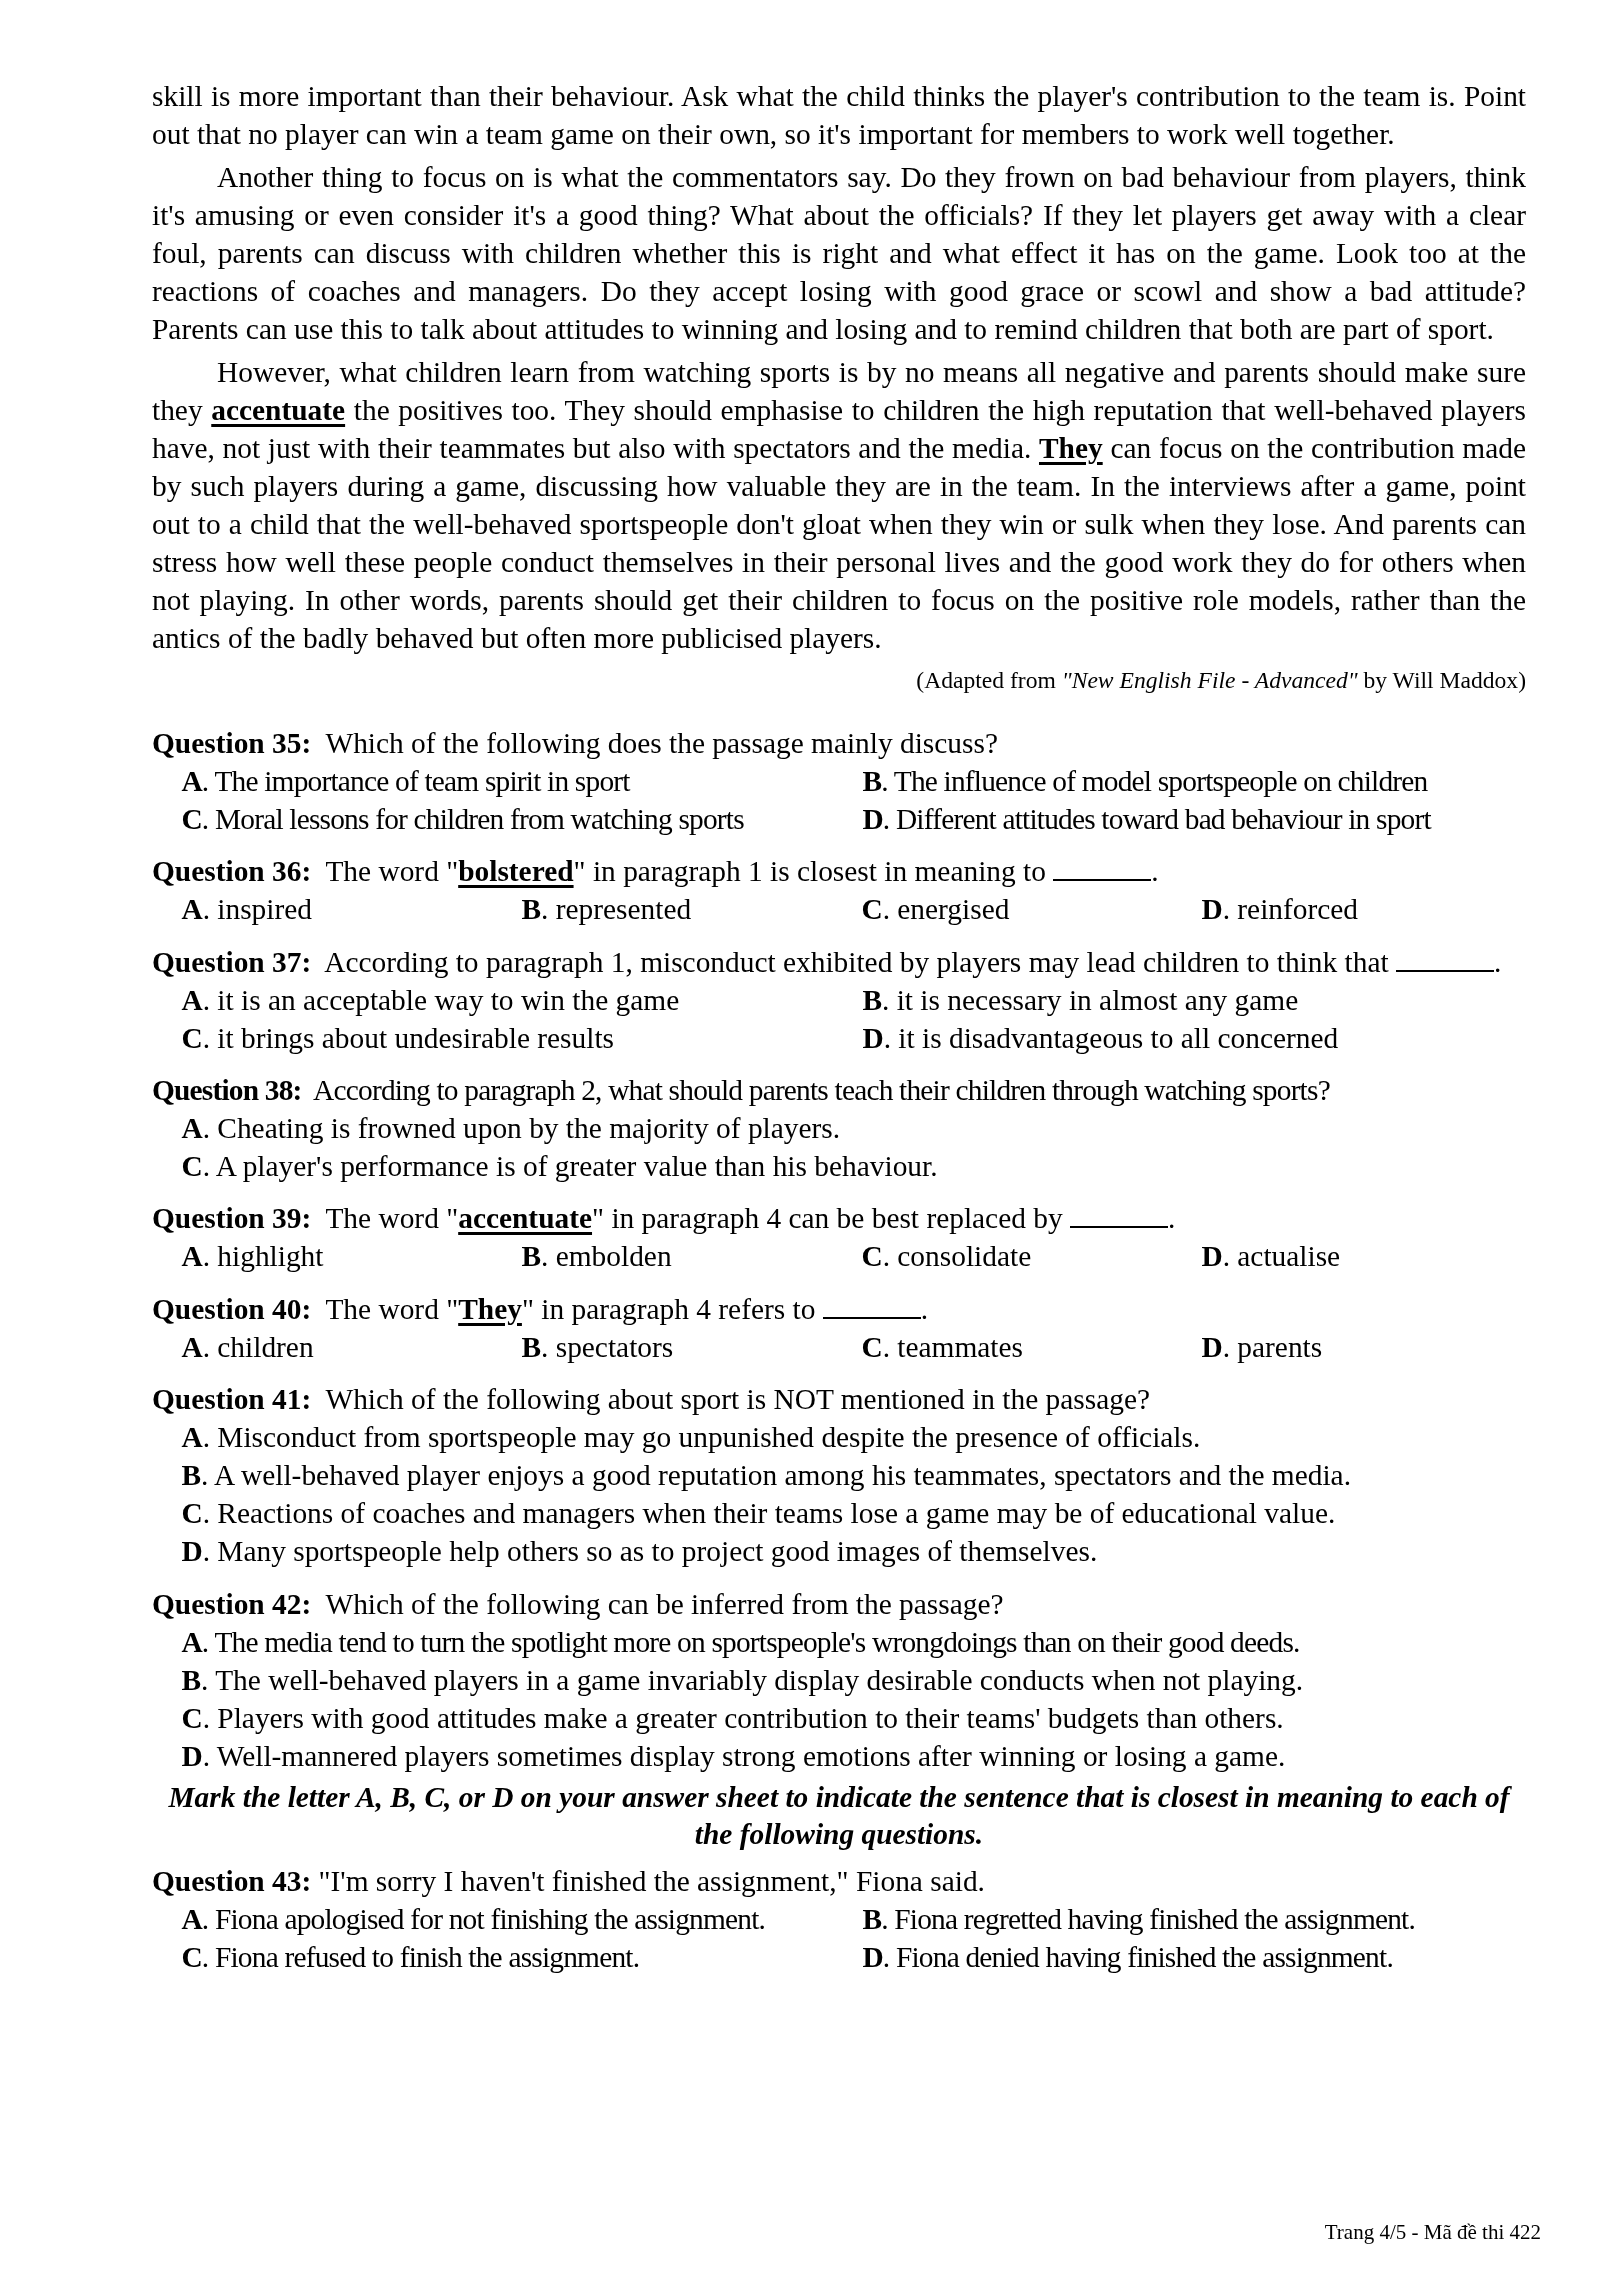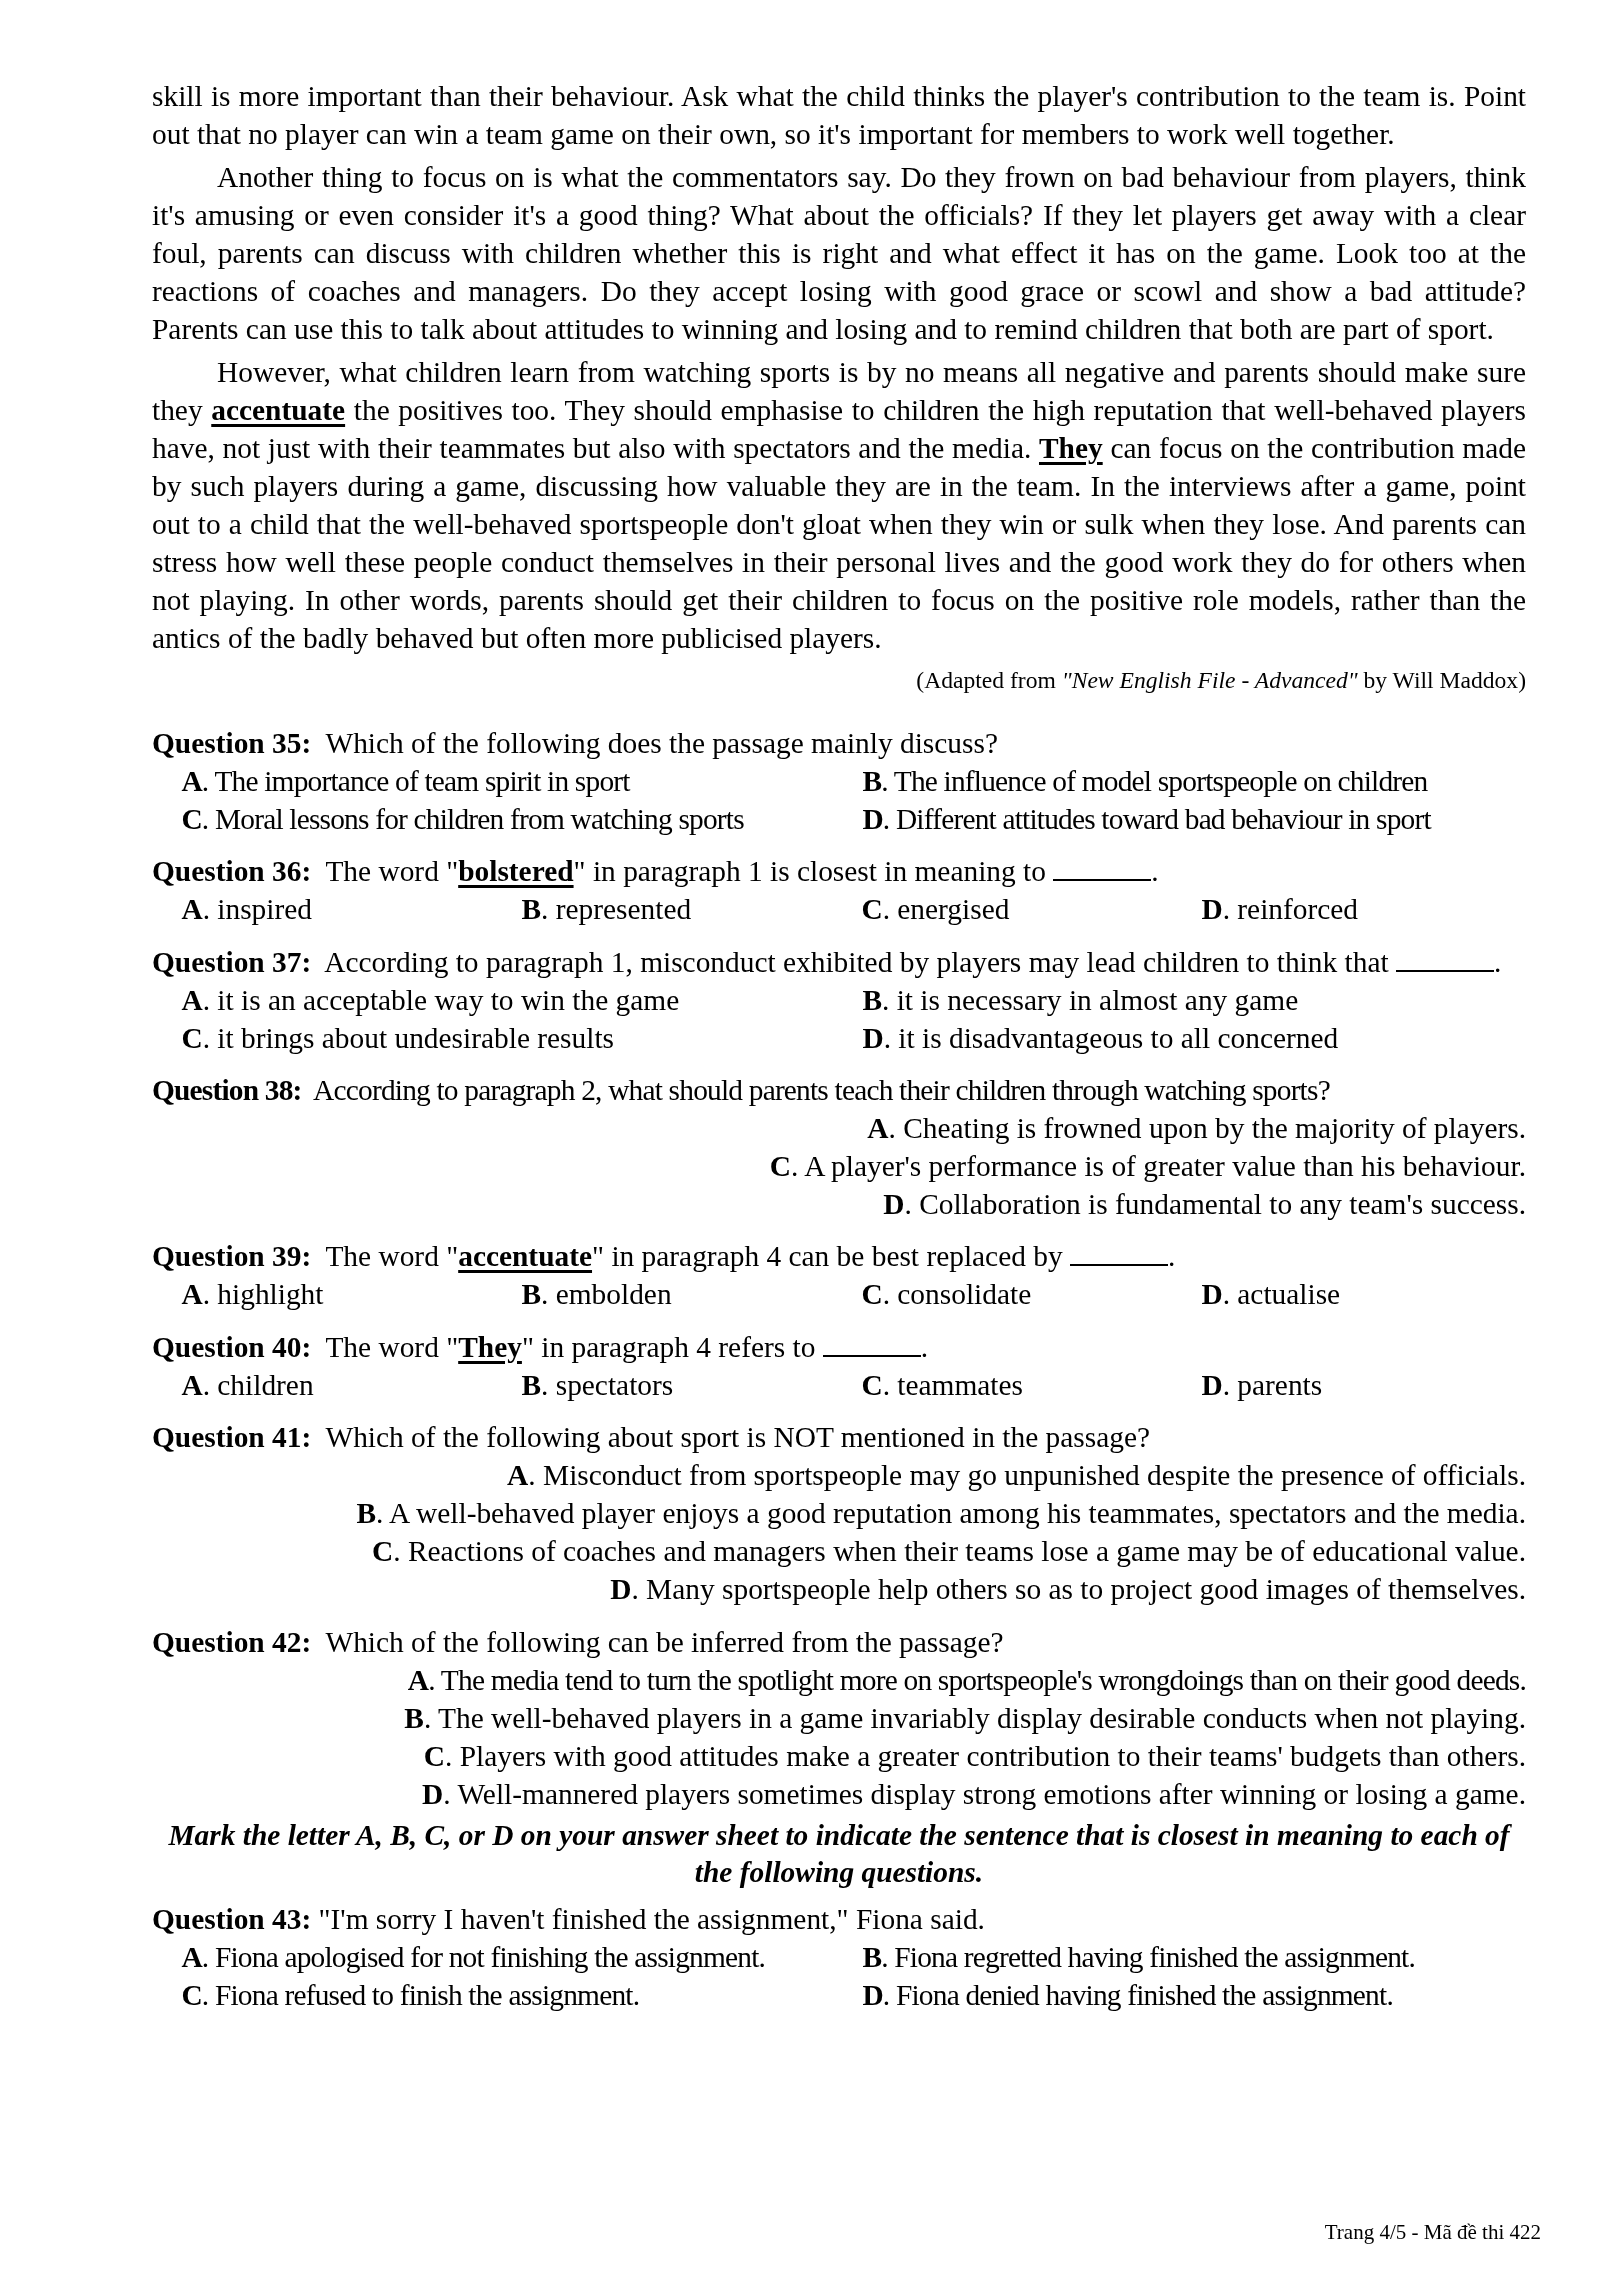--- a/index.html
+++ b/index.html
@@ -10,21 +10,21 @@
     .para.indent { text-indent: 65px; margin-top: 5.2px; }
     .u-bold { font-weight: bold; text-decoration: underline; text-decoration-thickness: 3.3px; text-underline-offset: 3.9px; }
     .source { font-size: 23.6px; text-align: right; margin-top: 6.5px; line-height: 33px; }
     .source i { font-style: italic; }
     .q { margin-top: 14.4px; }
     .q-stem { font-size: 29.4px; line-height: 38px; text-align: justify; }
     .q-num { font-weight: bold; }
     .opts { font-size: 29.4px; line-height: 38px; padding-left: 29.4px; }
     .opts.grid2 { display: grid; grid-template-columns: 681px 661px; }
     .opts.grid4 { display: grid; grid-template-columns: 340px 340px 340px 314px; }
-    .opts.col { display: block; text-align: right; }
+    .opts.col { display: block; }
     .opt { white-space: nowrap; }
     .opt .letter { font-weight: bold; }
     .cond { letter-spacing: -0.8px; }
     .blank { display: inline-block; width: 98px; border-bottom: 2px solid #000; height: 23.6px; vertical-align: baseline; }
     .instruction { font-size: 29.4px; line-height: 37px; font-weight: bold; font-style: italic; margin-top: 3.9px; text-align: center; }
     .footer { position: absolute; right: 82px; top: 2220px; font-size: 21px; }
   </style>
 </head>
 <body>
 
@@ -63,21 +63,20 @@
       <div class="opt"><span class="letter">C</span><span>. it brings about undesirable results</span></div>
       <div class="opt"><span class="letter">D</span><span>. it is disadvantageous to all concerned</span></div>
     </div>
   </div>
 
   <div class="q">
     <div class="q-stem cond"><span class="q-num">Question 38:</span>&nbsp; <span>According to paragraph 2, what should parents teach their children through watching sports?</span></div>
     <div class="opts col">
       <div class="opt"><span class="letter">A</span><span>. Cheating is frowned upon by the majority of players.</span></div>
       <div class="opt"><span class="letter">C</span><span>. A player's performance is of greater value than his behaviour.</span></div>
-      <div class="opt"><span class="letter">D</span><span>. Collaboration is fundamental to any team's success.</span></div>
     </div>
   </div>
 
   <div class="q">
     <div class="q-stem"><span class="q-num">Question 39:</span>&nbsp; <span>The word "</span><span class="u-bold">accentuate</span><span>" in paragraph 4 can be best replaced by </span> <span class="blank"></span>.</div>
     <div class="opts grid4">
       <div class="opt"><span class="letter">A</span><span>. highlight</span></div>
       <div class="opt"><span class="letter">B</span><span>. embolden</span></div>
       <div class="opt"><span class="letter">C</span><span>. consolidate</span></div>
       <div class="opt"><span class="letter">D</span><span>. actualise</span></div>

